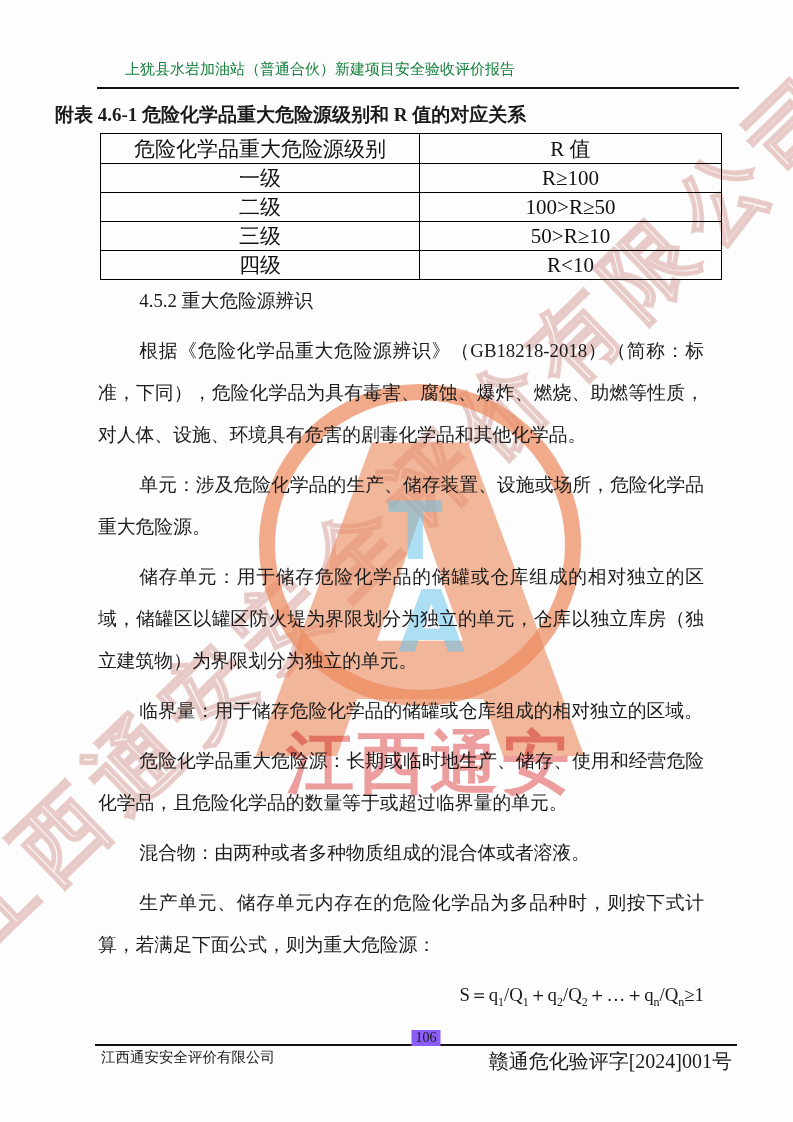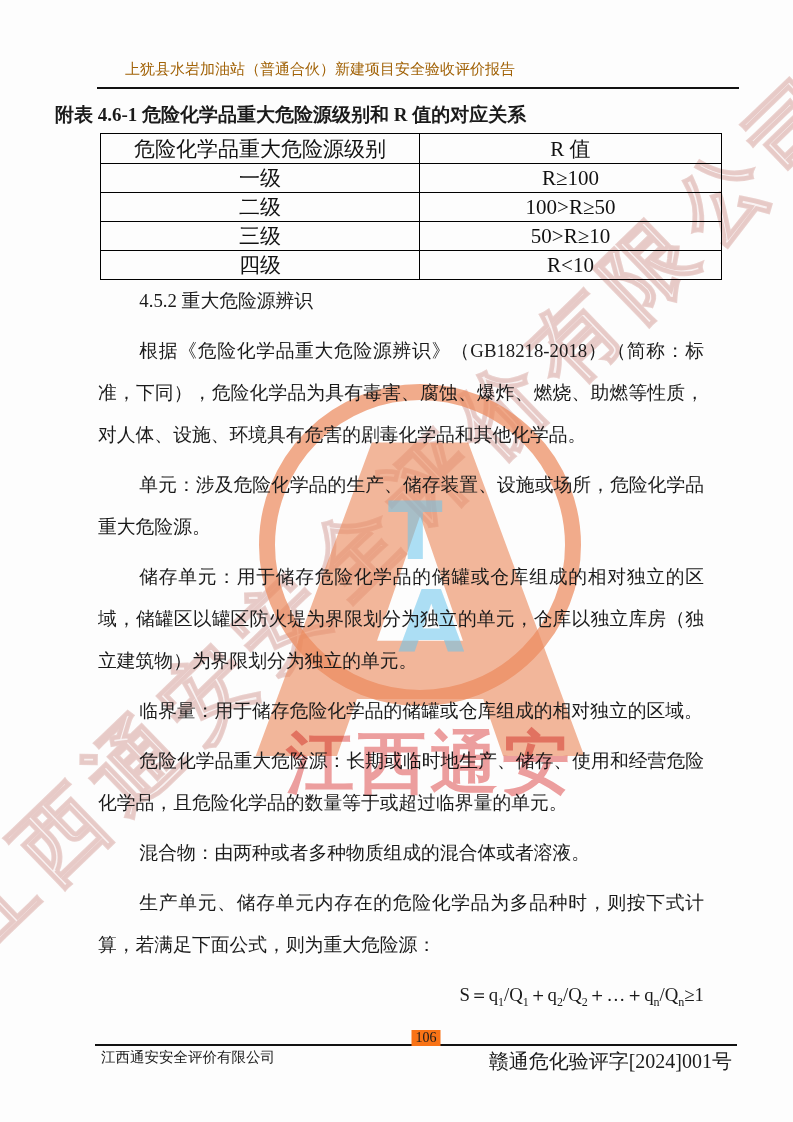--- a/index.html
+++ b/index.html
@@ -26,21 +26,21 @@
   }
   .wm-blue-t{left:388px; top:492px; font-size:80px;}
   .wm-blue-a{left:398px; top:578px; font-size:86px;}
   .wm-stamp{
     left:286px; top:718px; font-size:68px; font-weight:bold; letter-spacing:4px;
     font-family:"Liberation Sans","DejaVu Sans",sans-serif;
     color:rgba(222,70,70,0.52); z-index:3; mix-blend-mode:multiply;
     white-space:nowrap;
   }
   
-  .header-text{position:absolute; left:125px; top:60px; font-size:15px; color:#a16207; z-index:2;}
+  .header-text{position:absolute; left:125px; top:60px; font-size:15px; color:#15803d; z-index:2;}
   .rule{position:absolute; height:2px; background:#121212; z-index:2;}
   .rule-header{left:97px; top:87px; width:642px;}
   .rule-footer{left:95px; top:1044px; width:642px;}
   
   .doc-title{
     position:absolute; left:55px; top:102px; width:625px; 
     font-size:19px; font-weight:bold; z-index:2;
   }
   
   table.risk{
@@ -61,21 +61,21 @@
   }
   .content p{margin:8px; text-indent:2.2em;}
   .content p.heading{text-indent:2.2em;}
   .content p.formula{text-align:right;}
   .content sub{font-size:12px;}
   
   .footer-left{position:absolute; left:101px; top:1048px; font-size:14.5px; z-index:2;}
   .footer-right{position:absolute; right:61px; top:1048px; font-size:20px; z-index:2;}
   .footer-page{
     position:absolute; left:426px; top:1030px; transform:translateX(-50%);
-    font-size:14px; background:#f97316; padding:0 4px; z-index:3;
+    font-size:14px; background:#8b5cf6; padding:0 4px; z-index:3;
   }
 </style>
 </head>
 <body>
 
 <div class="page">
 
   <div class="wm wm-diagonal">江西通安安全评价有限公司</div>
 
   <svg class="wm wm-logo" width="344" height="400" viewBox="0 0 344 400">

